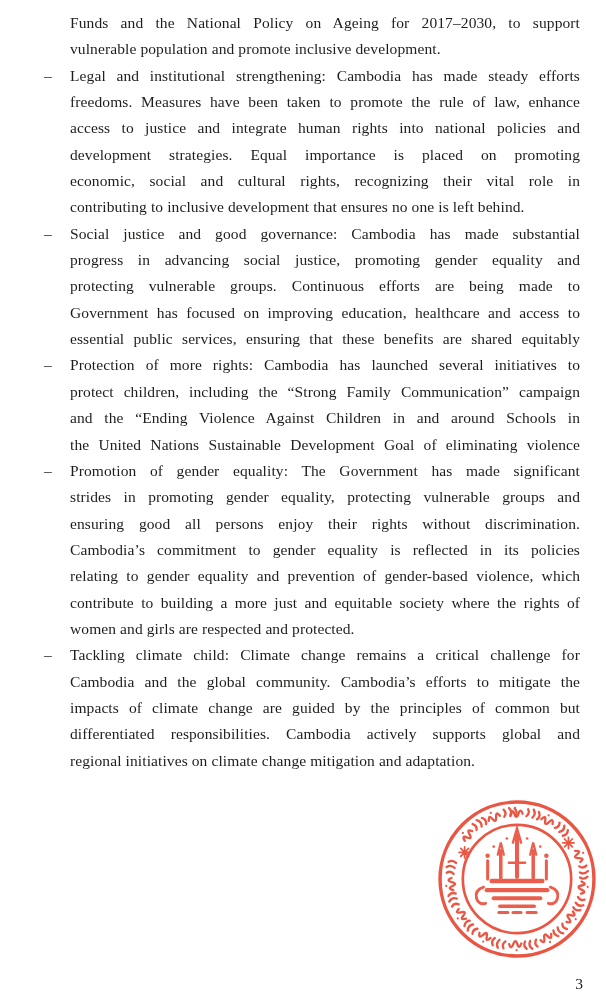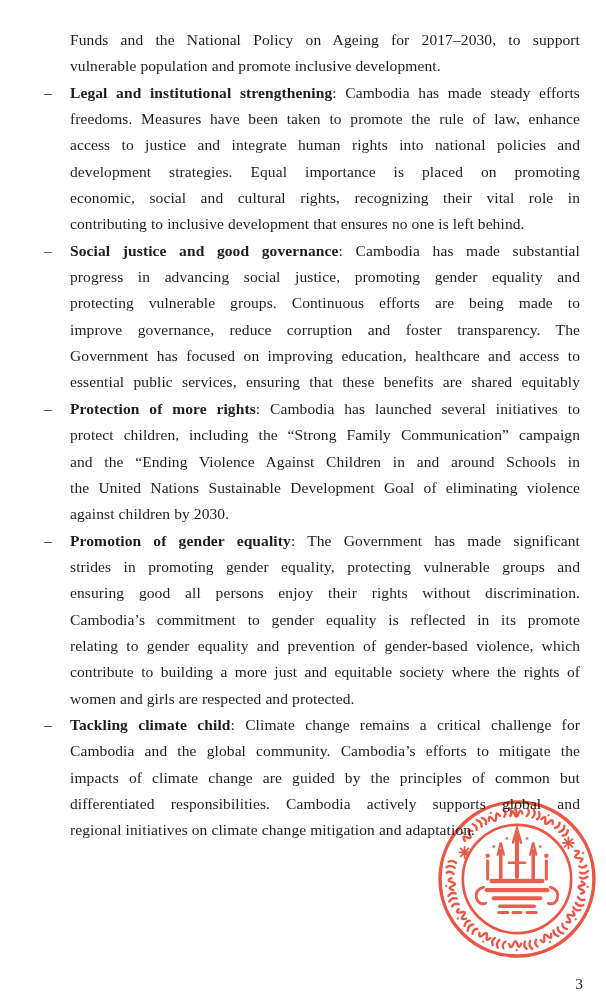--- a/index.html
+++ b/index.html
@@ -1,32 +1,32 @@
 <!DOCTYPE html>
 <html><head>
 <meta charset="utf-8">
 <style>
   html,body{margin:0;padding:0;}
   body{width:606px;height:1000px;background:#ffffff;font-family:"Liberation Serif","DejaVu Serif",serif;}
   .page{position:relative;width:606px;height:1000px;background:#ffffff;overflow:hidden;}
-  .text-block{position:absolute;left:70px;top:27px;width:510px;}
+  .text-block{position:absolute;left:70px;top:10px;width:510px;}
   .line{
     position:relative;
     height:26.35px;
     line-height:26.35px;
     font-size:15.5px;
     color:#1e1d1b;
     text-align:justify;
     text-align-last:justify;
     letter-spacing:0.1px;
     white-space:normal;
   }
   .line.end{text-align-last:left;}
   .marker{position:absolute;left:-26px;top:0;}
-  .line b{font-weight:bold;}
+  .line b{font-weight:normal;}
   .page-number{
     position:absolute;top:974px;right:23px;
     font-size:15.5px;color:#1e1d1b;line-height:20px;
   }
   .stamp{
     position:absolute;left:436px;top:798px;width:162px;height:162px;
     mix-blend-mode:multiply;opacity:0.9;pointer-events:none;
   }
 </style>
 </head>
@@ -39,32 +39,30 @@
       <div class="line end">vulnerable population and promote inclusive development.</div>
       <div class="line"><span class="marker">–</span><b>Legal and institutional strengthening</b>: Cambodia has made steady efforts</div>
       <div class="line">freedoms. Measures have been taken to promote the rule of law, enhance</div>
       <div class="line">access to justice and integrate human rights into national policies and</div>
       <div class="line">development strategies. Equal importance is placed on promoting</div>
       <div class="line">economic, social and cultural rights, recognizing their vital role in</div>
       <div class="line end">contributing to inclusive development that ensures no one is left behind.</div>
       <div class="line"><span class="marker">–</span><b>Social justice and good governance</b>: Cambodia has made substantial</div>
       <div class="line">progress in advancing social justice, promoting gender equality and</div>
       <div class="line">protecting vulnerable groups. Continuous efforts are being made to</div>
-      <div class="line">improve governance, reduce corruption and foster transparency. The</div>
       <div class="line">Government has focused on improving education, healthcare and access to</div>
       <div class="line">essential public services, ensuring that these benefits are shared equitably</div>
       <div class="line"><span class="marker">–</span><b>Protection of more rights</b>: Cambodia has launched several initiatives to</div>
       <div class="line">protect children, including the “Strong Family Communication” campaign</div>
       <div class="line">and the “Ending Violence Against Children in and around Schools in</div>
       <div class="line">the United Nations Sustainable Development Goal of eliminating violence</div>
-      <div class="line end">against children by 2030.</div>
       <div class="line"><span class="marker">–</span><b>Promotion of gender equality</b>: The Government has made significant</div>
       <div class="line">strides in promoting gender equality, protecting vulnerable groups and</div>
       <div class="line">ensuring good all persons enjoy their rights without discrimination.</div>
-      <div class="line">Cambodia’s commitment to gender equality is reflected in its promote</div>
+      <div class="line">Cambodia’s commitment to gender equality is reflected in its policies</div>
       <div class="line">relating to gender equality and prevention of gender-based violence, which</div>
       <div class="line">contribute to building a more just and equitable society where the rights of</div>
       <div class="line end">women and girls are respected and protected.</div>
       <div class="line"><span class="marker">–</span><b>Tackling climate child</b>: Climate change remains a critical challenge for</div>
       <div class="line">Cambodia and the global community. Cambodia’s efforts to mitigate the</div>
       <div class="line">impacts of climate change are guided by the principles of common but</div>
       <div class="line">differentiated responsibilities. Cambodia actively supports global and</div>
       <div class="line end">regional initiatives on climate change mitigation and adaptation.</div>
     </div>
 

